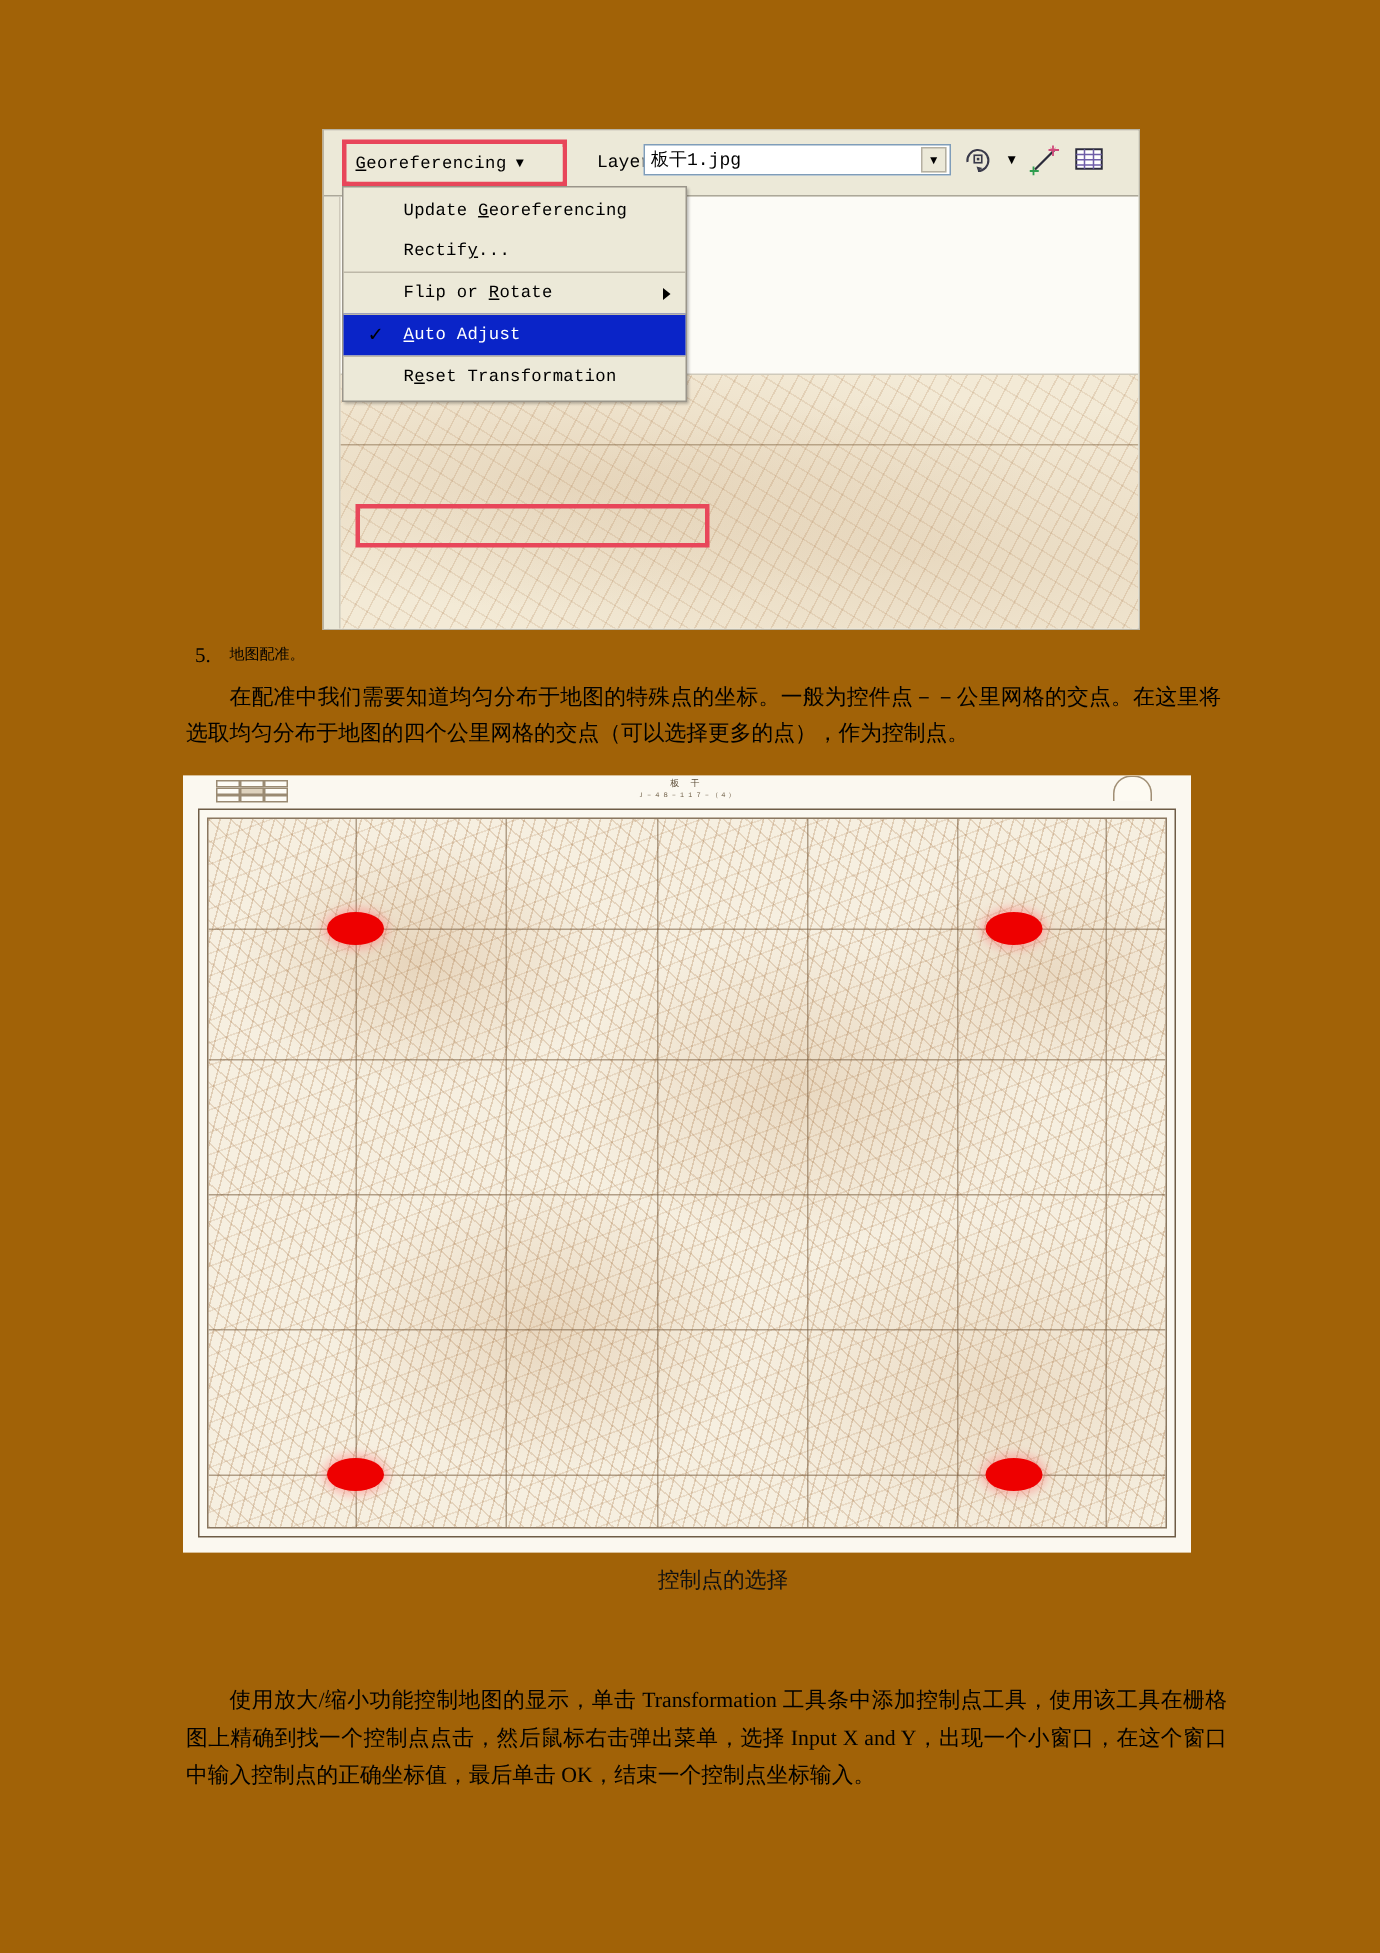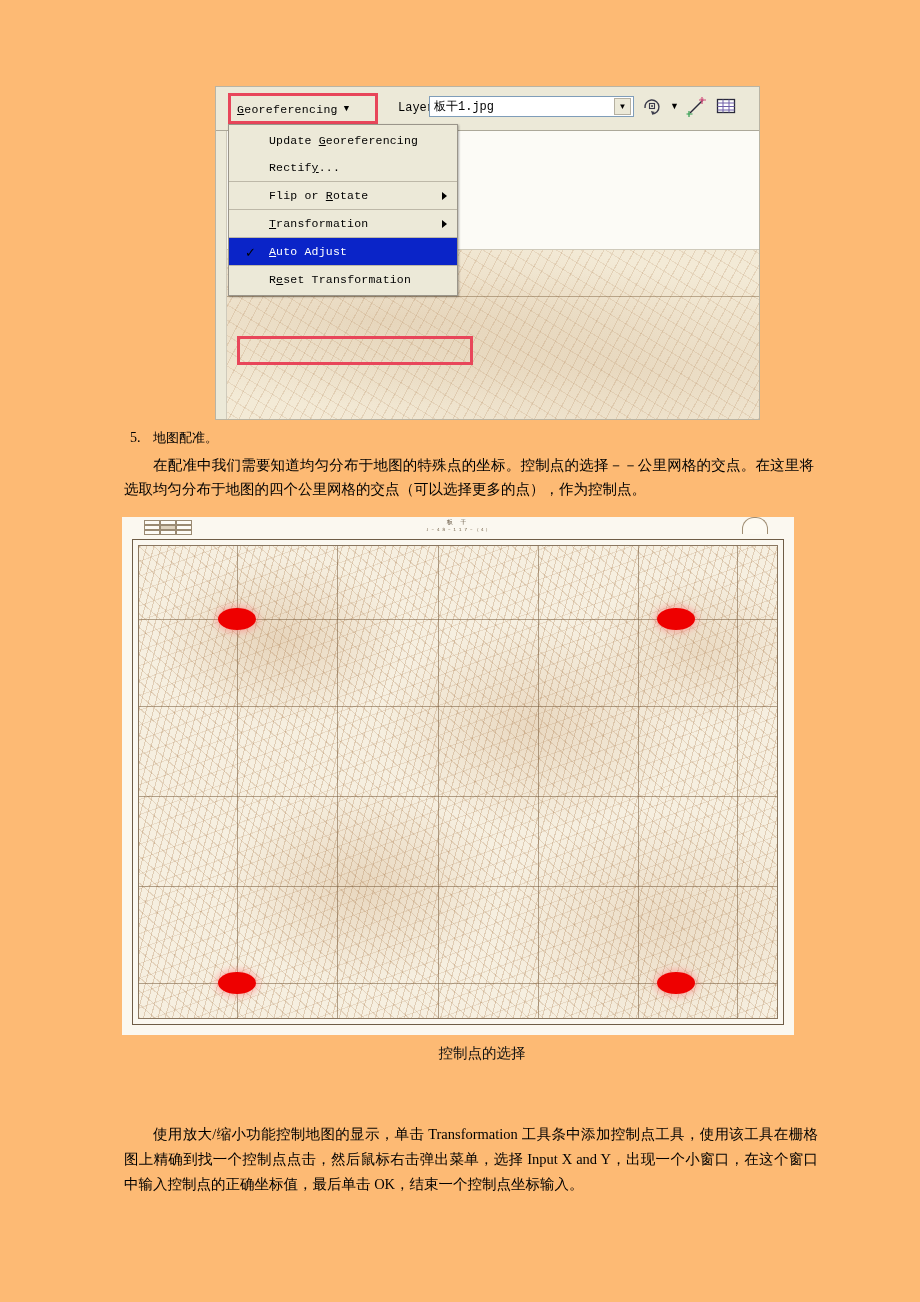--- a/index.html
+++ b/index.html
@@ -13,21 +13,21 @@
     position: relative;
     font-family: "Liberation Serif", "DejaVu Serif", serif;
     overflow: hidden;
   }
 
   
   .page {
     position: absolute;
     left: 0; top: 0;
     width: 920px; height: 1302px;
-    background: #fdba74;
+    background: #a16207;
   }
 
   
   .shot1 {
     position: absolute;
     left: 215px;
     top: 86px;
     width: 545px;
     height: 334px;
     background: #f6f3ea;
@@ -237,21 +237,21 @@
     position: absolute;
     left: 130px;
     top: 430px;
     font-size: 14px;
     font-family: "Liberation Serif", serif;
   }
   .list-txt {
     position: absolute;
     left: 153px;
     top: 429px;
-    font-size: 13px;
+    font-size: 10px;
   }
   .para1 {
     position: absolute;
     left: 124px;
     top: 453px;
     width: 690px;
     font-size: 14.5px;
     line-height: 24px;
     text-align: justify;
     text-indent: 29px;
@@ -439,43 +439,39 @@
       <div class="mi">
         <span>Rectif<span class="u">y</span>...</span>
       </div>
 
 
       <div class="mi sep">
         <span>Flip or <span class="u">R</span>otate</span>
         <span class="arrow"></span>
       </div>
 
-      <div class="mi sep">
-        <span><span class="u">T</span>ransformation</span>
-        <span class="arrow"></span>
-      </div>
 
       <div class="mi sep sel">
         <span class="check">✓</span>
         <span><span class="u">A</span>uto Adjust</span>
       </div>
 
 
 
       <div class="mi sep">
         <span>R<span class="u">e</span>set Transformation</span>
       </div>
 
       <div class="sel-hl"></div>
     </div>
   </div>
 
   <div class="list-num">5.</div>
   <div class="list-txt">地图配准。</div>
-  <div class="para1">在配准中我们需要知道均匀分布于地图的特殊点的坐标。控制点的选择－－公里网格的交点。在这里将选取均匀分布于地图的四个公里网格的交点（可以选择更多的点），作为控制点。</div>
+  <div class="para1">在配准中我们需要知道均匀分布于地图的特殊点的坐标。一般为控件点－－公里网格的交点。在这里将选取均匀分布于地图的四个公里网格的交点（可以选择更多的点），作为控制点。</div>
 
   <div class="mapfig">
     <div class="map-sheet">
 
       <div class="sheet-hdr">
         <div class="legend-grid">
           <div></div>
             <div></div>
             <div></div>
           <div></div>

